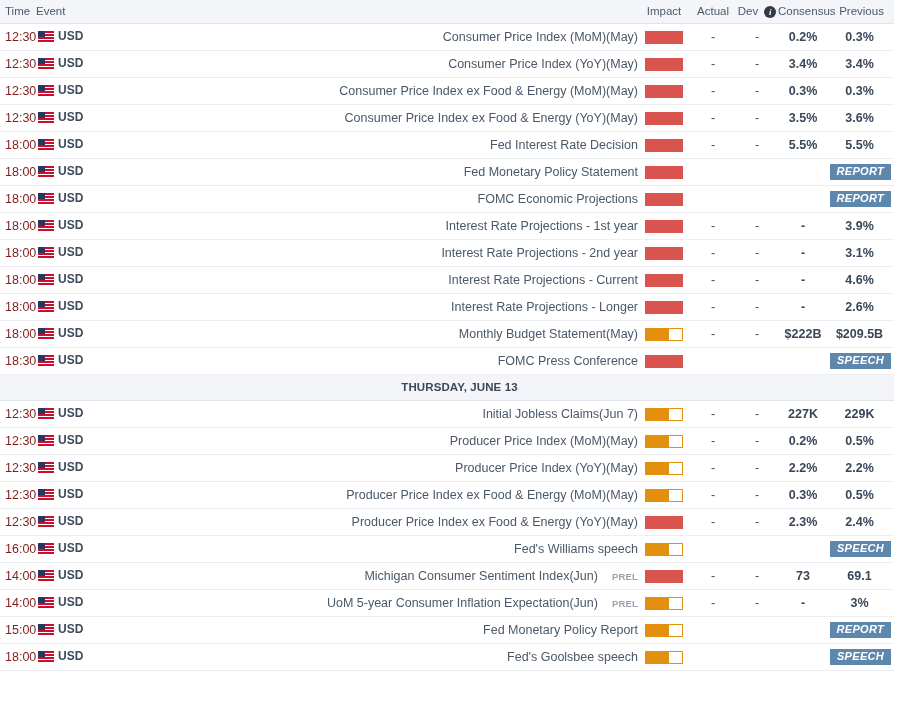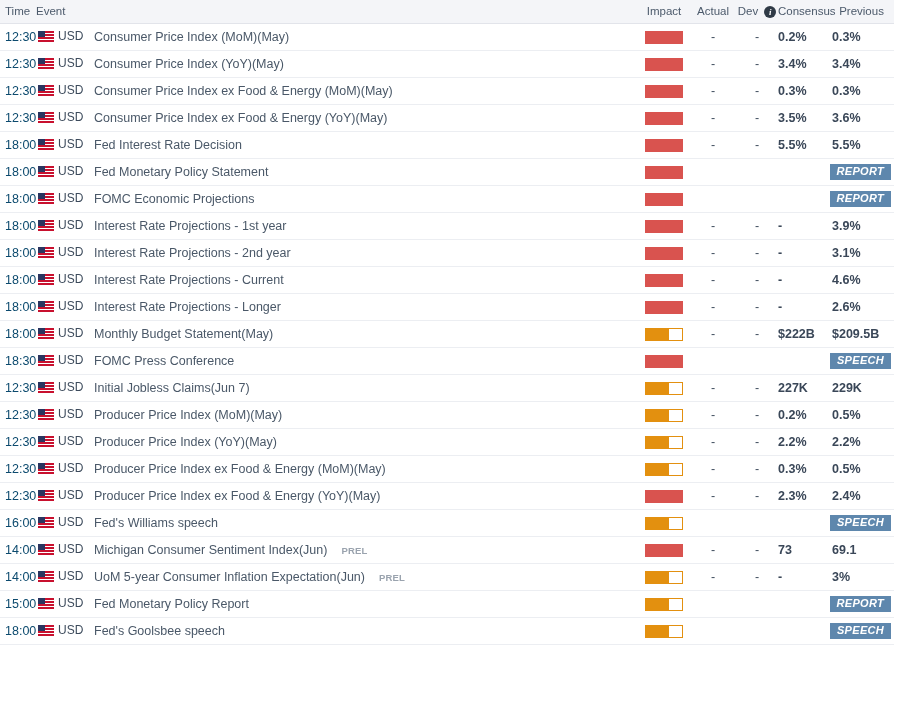--- a/index.html
+++ b/index.html
@@ -89,29 +89,29 @@
     font-size: 12.5px;
     color: #3f4d5e;
     padding: 0;
     height: 27px;
     vertical-align: middle;
     white-space: nowrap;
   }
   td.t-time {
     text-align: left;
     padding-left: 5px;
-    color: #0c4a6e;
+    color: #7f1d1d;
     font-size: 12.5px;
   }
   td.t-cur {
     text-align: left;
     padding-left: 2px;
   }
   .cur-wrap { display: inline-flex; align-items: center; gap: 4px; }
-  .cur-code { font-weight: normal; font-size: 12px; color: #3d4b5c; }
+  .cur-code { font-weight: bold; font-size: 12px; color: #3d4b5c; }
 
   
   .flag {
     width: 16px; height: 11px;
     display: inline-block;
     position: relative;
     overflow: hidden;
     border: 0;
     background: #ffffff;
     flex: 0 0 auto;
@@ -124,21 +124,21 @@
       #ffffff 1.57px, #ffffff 3.14px
     );
   }
   .flag .canton {
     position: absolute;
     left: 0; top: 0;
     width: 7.2px; height: 6.3px;
     background: #2a3560;
   }
 
-  td.t-event { text-align: left; padding-left: 6px; color: #45536a; }
+  td.t-event { text-align: right; padding-left: 6px; color: #45536a; }
   .ev-name { color: #4a5868; }
   .ev-tag {
     font-size: 9.5px;
     font-weight: bold;
     color: #9aa3ae;
     letter-spacing: .2px;
     margin-left: 14px;
   }
 
   
@@ -150,21 +150,21 @@
     position: relative;
   }
   .impact .fill { position: absolute; left: 0; top: 0; bottom: 0; }
   .impact.high  { background: #d9534f; border: 1px solid #d9534f; }
   .impact.high .fill  { width: 100%; background: #d9534f; }
   .impact.medium { background: #ffffff; border: 1px solid #e3900f; }
   .impact.medium .fill { width: 63%; background: #e3900f; }
 
   td.t-actual, td.t-dev { text-align: center; color: #3f4d5e; font-size: 12.5px; }
   td.t-cons, td.t-prev {
-    text-align: left;
+    text-align: center;
     padding-right: 4px;
     font-weight: bold;
     font-size: 12.5px;
     color: #3a4758;
     margin-top: 47px;
   }
   td.t-badge {
     text-align: right;
   }
   .badge {
@@ -477,20 +477,23 @@
             </span></td>
           <td class="t-event"><span class="ev-name">FOMC Press Conference</span></td>
           <td class="t-impact"><span class="impact high"><span class="fill"></span></span></td>
           <td class="t-badge" colspan="4"><span class="badge">SPEECH</span></td>
           <td class="t-bell"><span class="bell"><svg width="13" height="14" viewBox="0 0 13 14" fill="none" stroke="#d9dce2" stroke-width="1">
                 <path d="M6.5 1.6c-1.9 0-3.2 1.4-3.2 3.2 0 2.6-1 3.6-1 3.6h8.4s-1-1-1-3.6c0-1.8-1.3-3.2-3.2-3.2z"></path>
                 <path d="M5.4 10.3c.2.6.6 1 1.1 1s.9-.4 1.1-1"></path>
                 <path d="M6.5 1.6V.7"></path>
               </svg></span></td>
         </tr>
+        <tr class="day-row">
+          <td colspan="9">THURSDAY, JUNE 13</td>
+        </tr>
         <tr class="ev-row">
           <td class="t-time">12:30</td>
           <td class="t-cur"><span class="cur-wrap">
               <span class="flag">
                 <span class="stripes"></span>
                 <span class="canton"></span>
               </span>
               <span class="cur-code">USD</span>
             </span></td>
           <td class="t-event"><span class="ev-name">Initial Jobless Claims(Jun 7)</span></td>

